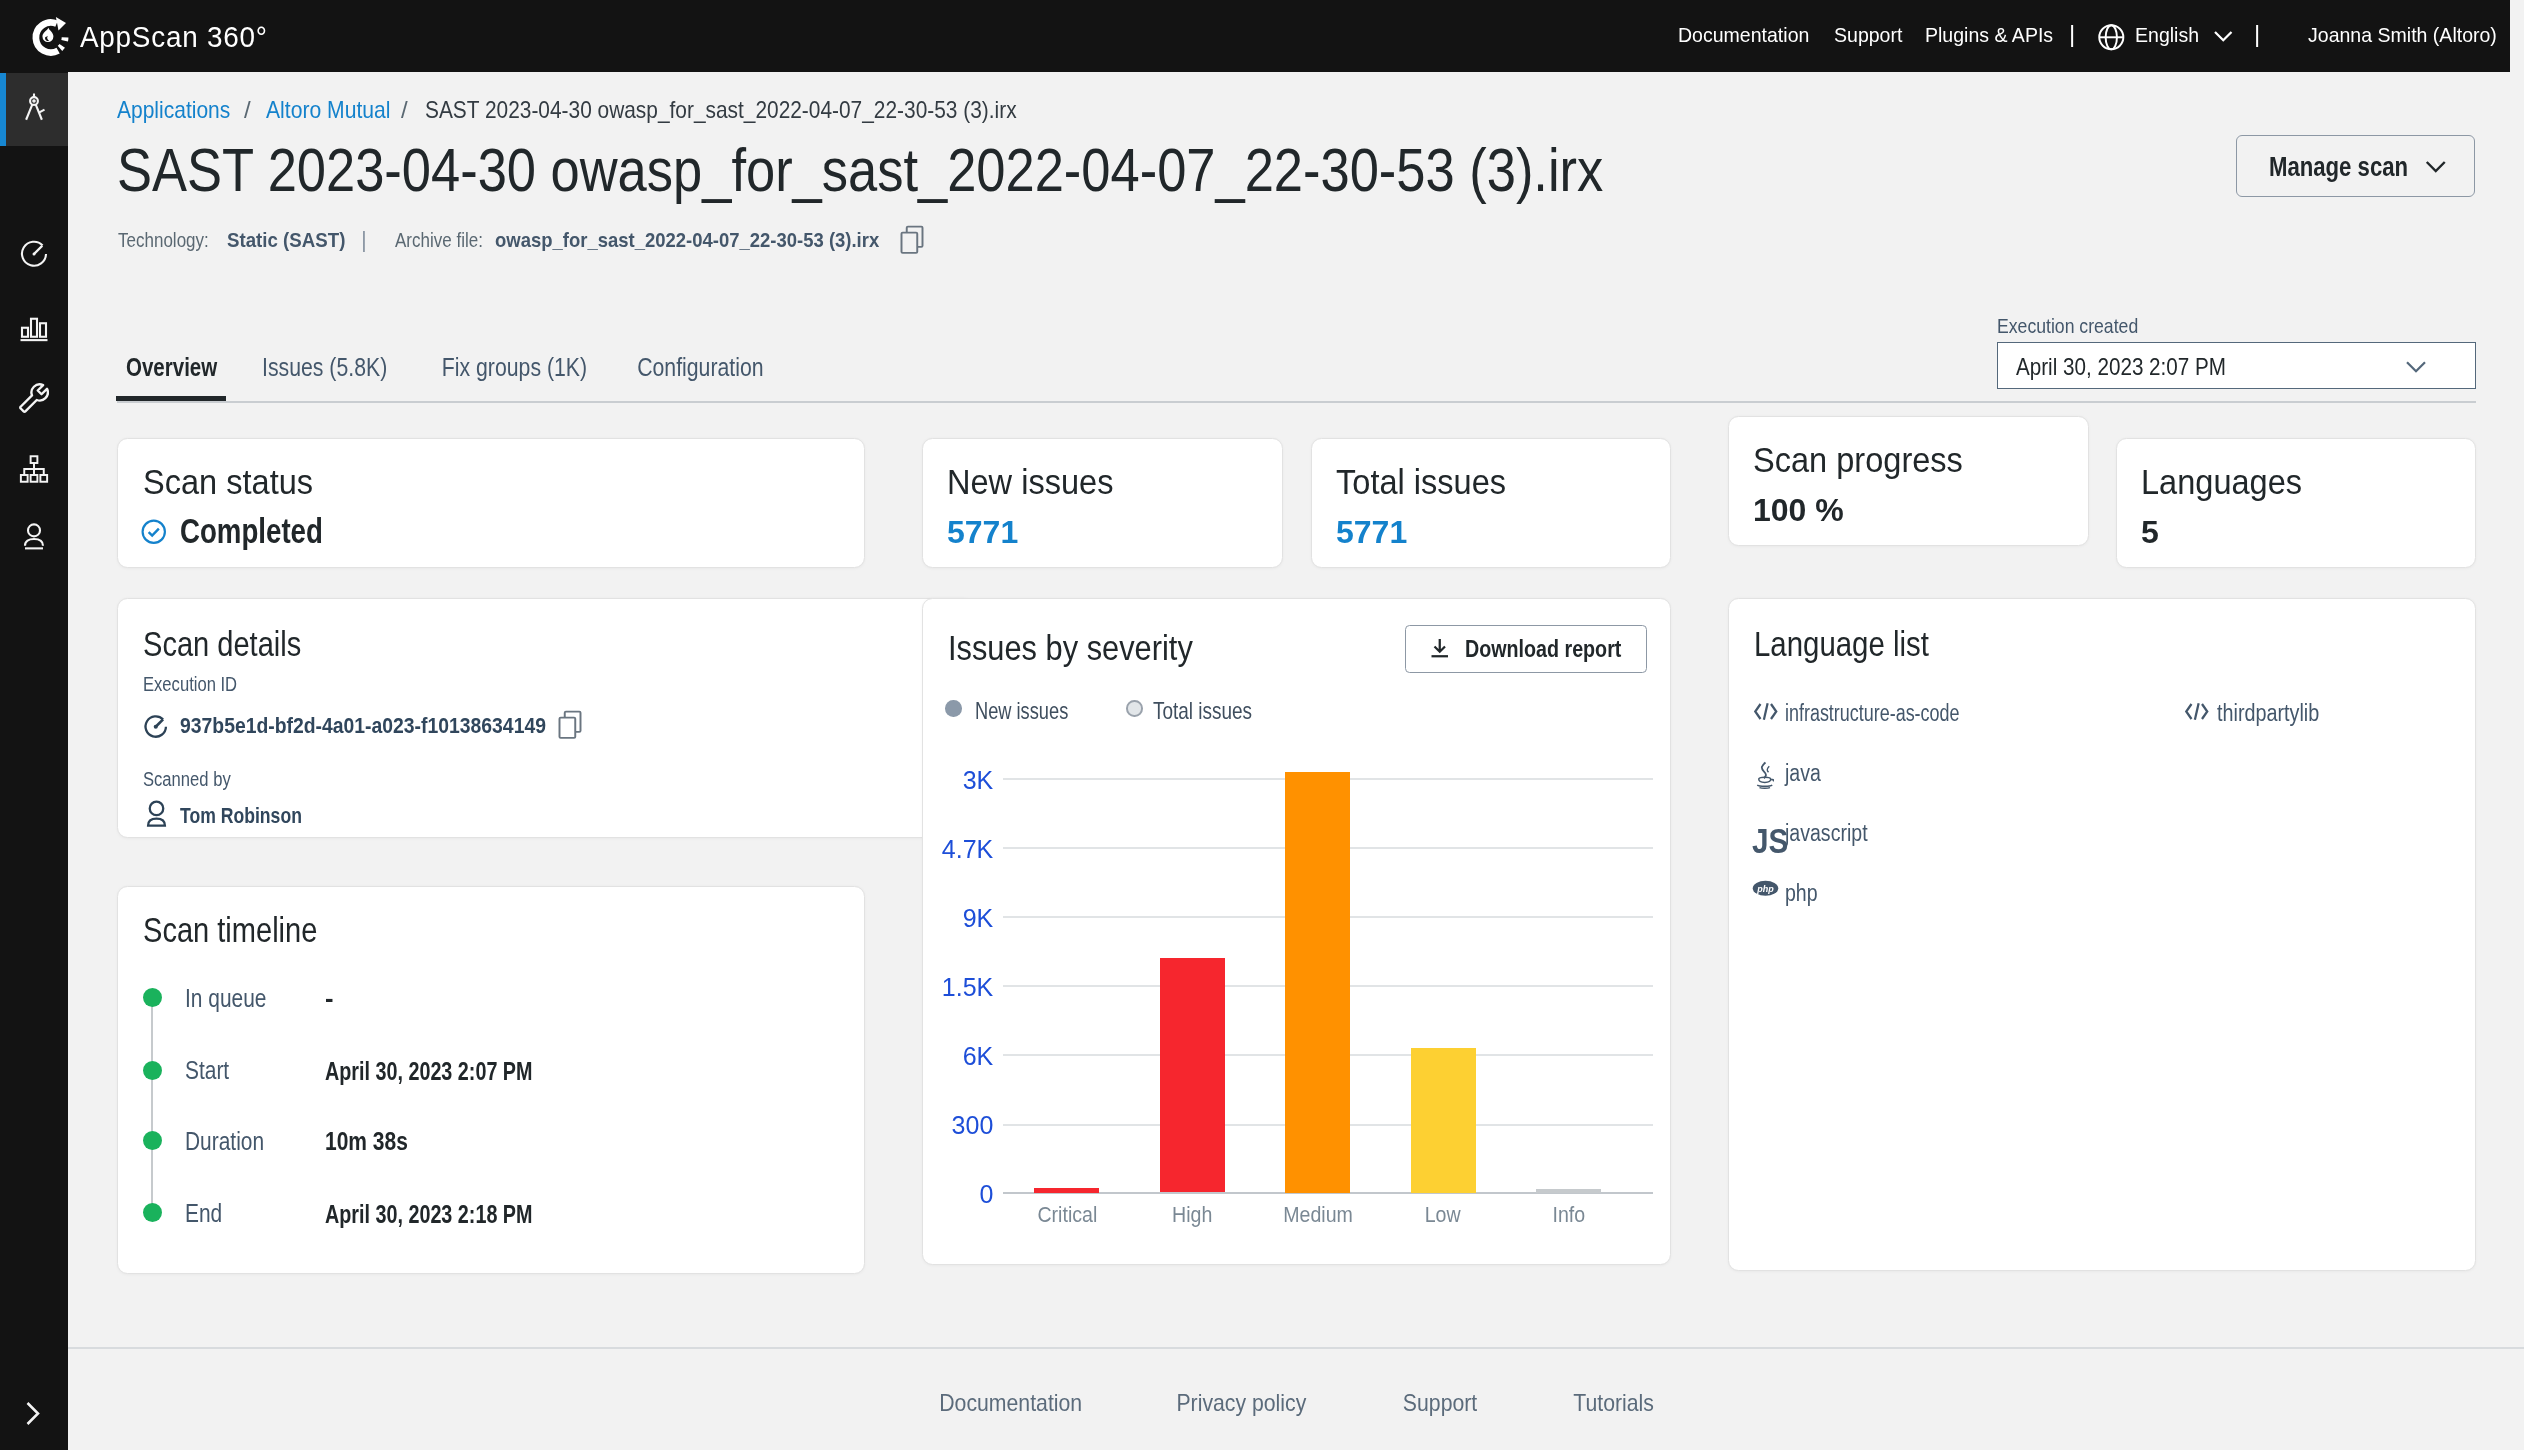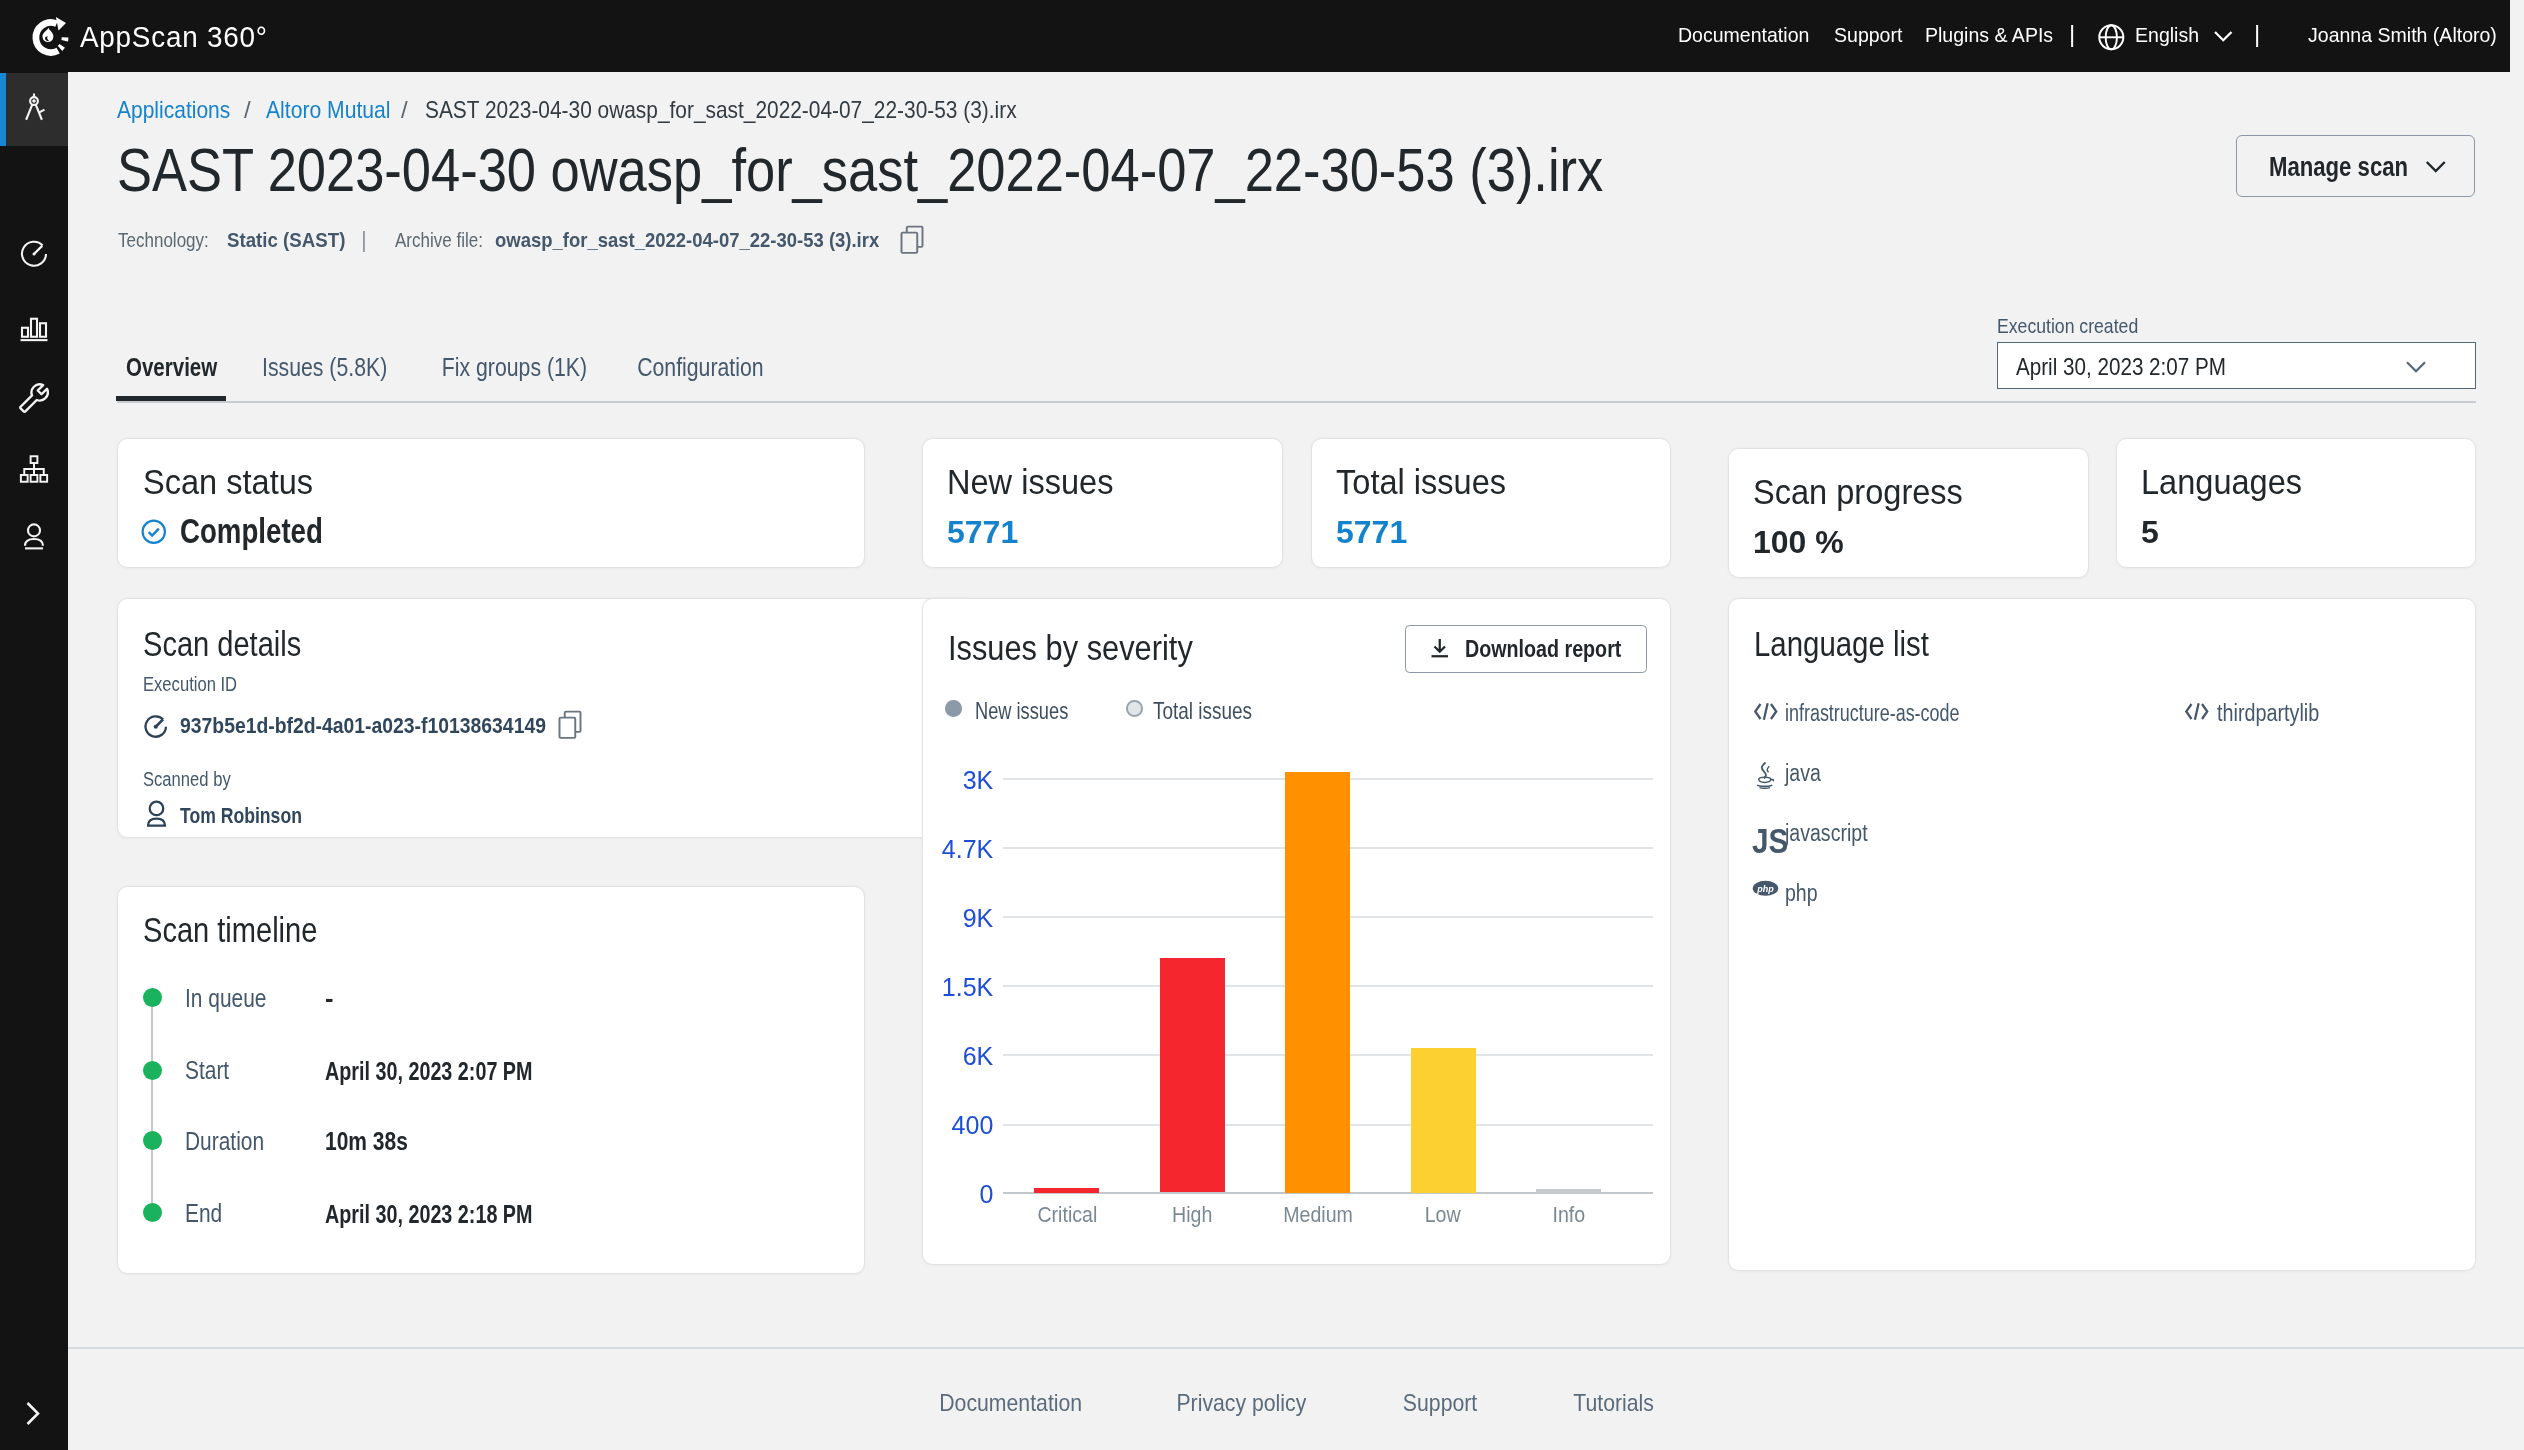--- a/index.html
+++ b/index.html
@@ -161,21 +161,21 @@
   <div class="abs" style="left:62px;top:72px;font-size:35px;font-weight:bold"><span class="sq" style="transform:scaleX(.79)">Completed</span></div>
 </div>
 <div class="card" style="left:922px;top:438px;width:361px;height:130px">
   <div class="abs clabel" style="left:24px;top:22.5px"><span class="sq" style="transform:scaleX(.93)">New issues</span></div>
   <div class="abs cnum blue" style="left:24px;top:75px">5771</div>
 </div>
 <div class="card" style="left:1311px;top:438px;width:360px;height:130px">
   <div class="abs clabel" style="left:24px;top:22.5px"><span class="sq" style="transform:scaleX(.93)">Total issues</span></div>
   <div class="abs cnum blue" style="left:24px;top:75px">5771</div>
 </div>
-<div class="card" style="left:1728px;top:448px;width:361px;height:130px">
+<div class="card" style="left:1728px;top:416px;width:361px;height:130px">
   <div class="abs clabel" style="left:24px;top:22.5px"><span class="sq" style="transform:scaleX(.93)">Scan progress</span></div>
   <div class="abs cnum" style="left:24px;top:75px">100 %</div>
 </div>
 <div class="card" style="left:2116px;top:438px;width:360px;height:130px">
   <div class="abs clabel" style="left:24px;top:22.5px"><span class="sq" style="transform:scaleX(.93)">Languages</span></div>
   <div class="abs cnum" style="left:24px;top:75px">5</div>
 </div>
 
 <div class="card" style="left:117px;top:598px;width:856px;height:240px">
   <div class="abs" style="left:25px;top:25px;font-size:35px"><span class="sq" style="transform:scaleX(.83)">Scan details</span></div>
@@ -234,21 +234,21 @@
   <div class="gline" style="left:80px;top:317px;width:650px"></div>
   <div class="gline" style="left:80px;top:386px;width:650px"></div>
   <div class="gline" style="left:80px;top:455px;width:650px"></div>
   <div class="gline" style="left:80px;top:525px;width:650px"></div>
   <div class="gline" style="left:80px;top:593px;width:650px;height:2.3px;background:#c2c7cc"></div>
   <div class="ylab" style="left:2.3px;top:167px">3K</div>
   <div class="ylab" style="left:2.3px;top:236px">4.7K</div>
   <div class="ylab" style="left:2.3px;top:305px">9K</div>
   <div class="ylab" style="left:2.3px;top:374px">1.5K</div>
   <div class="ylab" style="left:2.3px;top:443px">6K</div>
-  <div class="ylab" style="left:2.3px;top:512px">400</div>
+  <div class="ylab" style="left:2.3px;top:512px">300</div>
   <div class="ylab" style="left:2.3px;top:581px">0</div>
   <div class="bar" style="left:111px;top:589px;width:65px;height:4.5px;background:#f6262e"></div>
   <div class="bar" style="left:237px;top:359px;width:65px;height:234px;background:#f6262e"></div>
   <div class="bar" style="left:362px;top:173px;width:65px;height:421px;background:#ff9100"></div>
   <div class="bar" style="left:488px;top:449px;width:65px;height:145px;background:#fdd032"></div>
   <div class="bar" style="left:613px;top:590px;width:65px;height:3.8px;background:#c6cacd"></div>
   <div class="xlab" style="left:80px;top:603px"><span class="sqc" style="transform:scaleX(.87)">Critical</span></div>
   <div class="xlab" style="left:205px;top:603px"><span class="sqc" style="transform:scaleX(.87)">High</span></div>
   <div class="xlab" style="left:331px;top:603px"><span class="sqc" style="transform:scaleX(.87)">Medium</span></div>
   <div class="xlab" style="left:456px;top:603px"><span class="sqc" style="transform:scaleX(.87)">Low</span></div>

